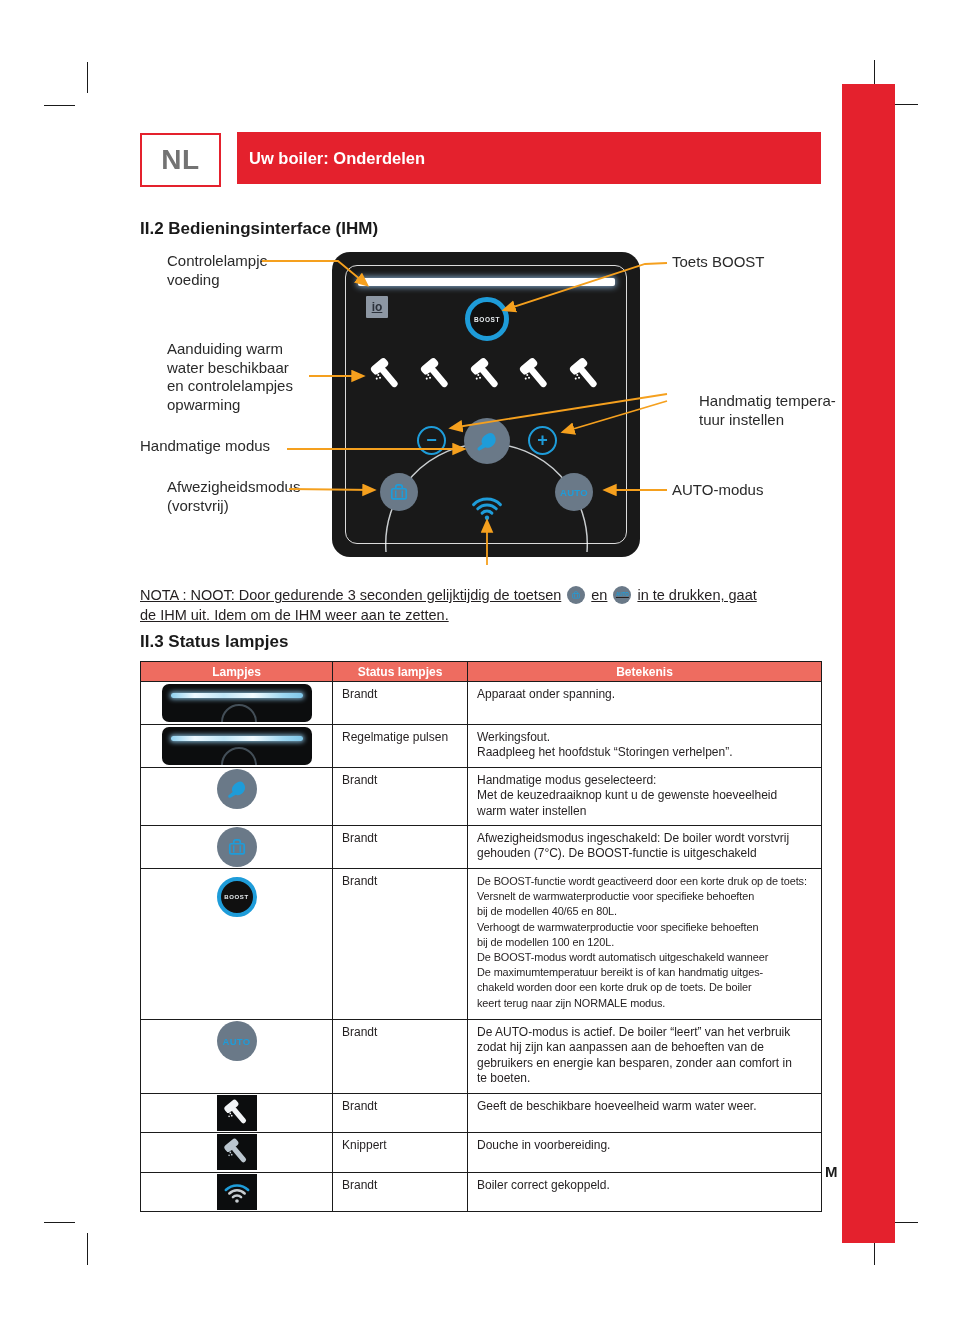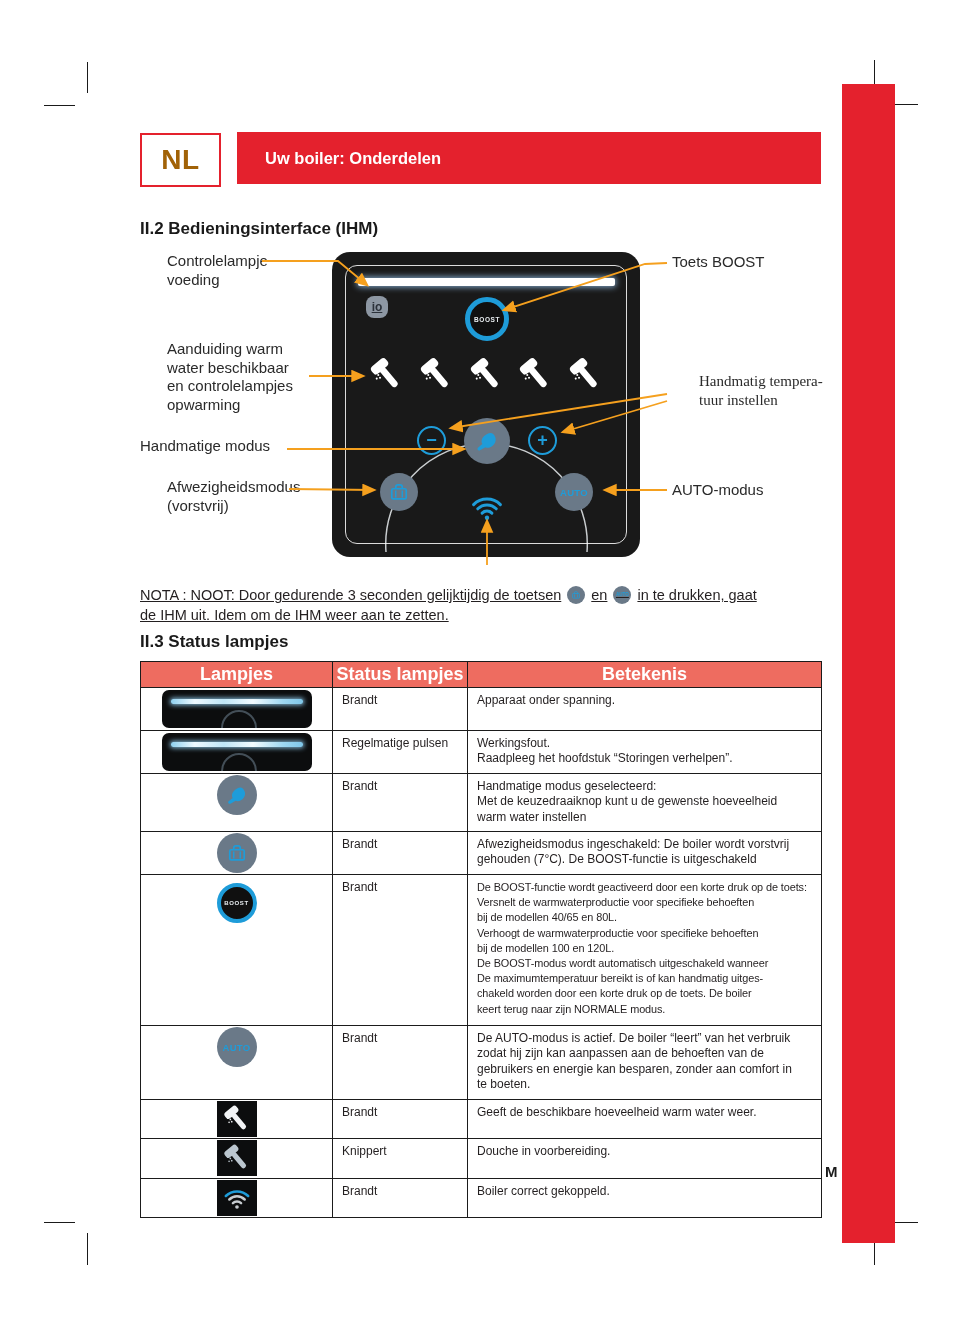--- a/index.html
+++ b/index.html
@@ -7,37 +7,37 @@
         font-family:"Liberation Sans", sans-serif;color:#231f20;}
   .abs{position:absolute;}
   .pre{white-space:pre-line;margin-left:27px;}
 
   
   .cmark{position:absolute;background:#1a1a1a;}
 
   
   .nl-box{left:140px;top:133px;width:77px;height:50px;border:2.5px solid #E4212D;
           display:flex;align-items:center;justify-content:center;
-          color:#a16207;font-size:28px;font-weight:600;letter-spacing:.5px;}
+          color:#737373;font-size:28px;font-weight:600;letter-spacing:.5px;}
   .banner{left:237px;top:132px;width:584px;height:52px;background:#E4212D;color:#ffffff;
-          display:flex;align-items:center;padding-left:28px;box-sizing:border-box;
+          display:flex;align-items:center;padding-left:12px;box-sizing:border-box;
           font-size:16.5px;font-weight:600;}
   .h2{font-size:17px;font-weight:bold;color:#1a1a1a;}
 
   
   .dlabel{font-size:15px;line-height:18.5px;color:#2a2a2a;}
   .dlabel.right{left:672px;}
 
   
   .panel{left:332px;top:252px;width:308px;height:305px;background:#191919;border-radius:18px;overflow:hidden;z-index:1;}
   .inner-border{position:absolute;left:13px;top:13px;right:13px;bottom:13px;
                 border:1px solid rgba(255,255,255,.85);border-radius:12px;}
   .powerstrip{position:absolute;left:26px;top:26px;width:257px;height:8px;background:#ffffff;
               border-radius:2px;box-shadow:0 0 6px 1px rgba(160,210,255,.8);}
-  .io-badge{position:absolute;left:34px;top:44px;width:22px;height:22px;border-radius:8px;
+  .io-badge{position:absolute;left:34px;top:44px;width:22px;height:22px;border-radius:1px;
             background:#8d97a3;color:#2b313a;font-weight:bold;font-size:12px;
             display:flex;align-items:center;justify-content:center;text-decoration:underline;}
   .boost-ring{width:44px;height:44px;border-radius:50%;border:5px solid #1E9CD9;background:#101010;
               display:flex;align-items:center;justify-content:center;box-sizing:border-box;
               color:#e9eef1;font-size:6.5px;font-weight:bold;letter-spacing:.6px;}
   .panel .boost-ring{position:absolute;left:133px;top:45px;}
   .shower-row{position:absolute;left:36px;top:104px;width:236px;display:flex;justify-content:space-between;}
   .shower-row svg{width:37px;height:37px;color:#ffffff;}
   .ring-btn{position:absolute;width:29px;height:29px;border-radius:50%;border:2.5px solid #1E9CD9;
             box-sizing:border-box;color:#1E9CD9;display:flex;align-items:center;justify-content:center;
@@ -58,21 +58,21 @@
   .nota{left:140px;top:585px;width:695px;font-size:14.5px;line-height:20px;text-decoration:underline;}
   .nota-line{display:flex;align-items:center;gap:6px;flex-wrap:nowrap;}
   .mini-btn{display:inline-flex;width:18px;height:18px;border-radius:50%;background:#6A7988;
             align-items:center;justify-content:center;flex:0 0 auto;}
   .mini-btn svg{width:12px;height:12px;color:#1E9CD9;}
   .mini-auto{color:#1E9CD9;font-size:4.6px;font-weight:bold;}
 
   
   table.status{position:absolute;left:140px;top:661px;width:681px;border-collapse:collapse;table-layout:fixed;}
   table.status td,table.status th{border:1.4px solid #1b1b1b;vertical-align:top;box-sizing:border-box;}
-  table.status th{background:#EE6C60;color:#ffffff;font-size:18px;font-weight:600;
+  table.status th{background:#EE6C60;color:#ffffff;font-size:12px;font-weight:600;
                   text-align:center;vertical-align:middle;height:20px;padding:2px 0;}
   td.c-lamp{text-align:center;vertical-align:middle;}
   td.c-status,td.c-mean{font-size:12px;line-height:15.4px;padding:5px 8px 4px 9px;}
   td.c-mean{padding-right:6px;}
   tr.r5 td.c-mean{font-size:10.9px;line-height:15.2px;letter-spacing:-.1px;}
   .lampimg{position:relative;width:150px;height:38px;background:#0c0d0e;border-radius:7px;
            margin:1px auto;overflow:hidden;}
   .lampimg .strip{position:absolute;left:9px;top:9px;width:132px;height:5px;border-radius:2px;
                   background:linear-gradient(90deg,#8fd0ef,#eef9ff 18%,#bfe6f7 40%,#f2fbff 62%,#9ed7f1 85%,#7fc6e8);
                   box-shadow:0 0 5px 1px rgba(150,210,245,.9);}
@@ -150,21 +150,21 @@
 
   <div class="abs h2" style="left:140px;top:219px;">II.2 Bedieningsinterface (IHM)</div>
 
   <div class="abs dlabel pre" style="left:140px;top:252px;">Controlelampje
 voeding</div>
   <div class="abs dlabel right" style="top:253px;">Toets BOOST</div>
   <div class="abs dlabel pre" style="left:140px;top:340px;">Aanduiding warm
 water beschikbaar
 en controlelampjes
 opwarming</div>
-  <div class="abs dlabel right pre" style="top:372px;font-family:Liberation Serif, serif;">Handmatig tempera-
+  <div class="abs dlabel right pre" style="top:392px;">Handmatig tempera-
 tuur instellen</div>
   <div class="abs dlabel" style="left:140px;top:437px;">Handmatige modus</div>
   <div class="abs dlabel pre" style="left:140px;top:478px;">Afwezigheidsmodus
 (vorstvrij)</div>
   <div class="abs dlabel right" style="top:481px;">AUTO-modus</div>
 
   <div class="abs panel">
     <svg class="abs" style="left:0;top:0;" width="308" height="305">
       <path d="M 54 300 A 100.8 100.8 0 1 1 255 300" fill="none" stroke="#c9cdcf" stroke-width="1.5"></path>
     </svg>

